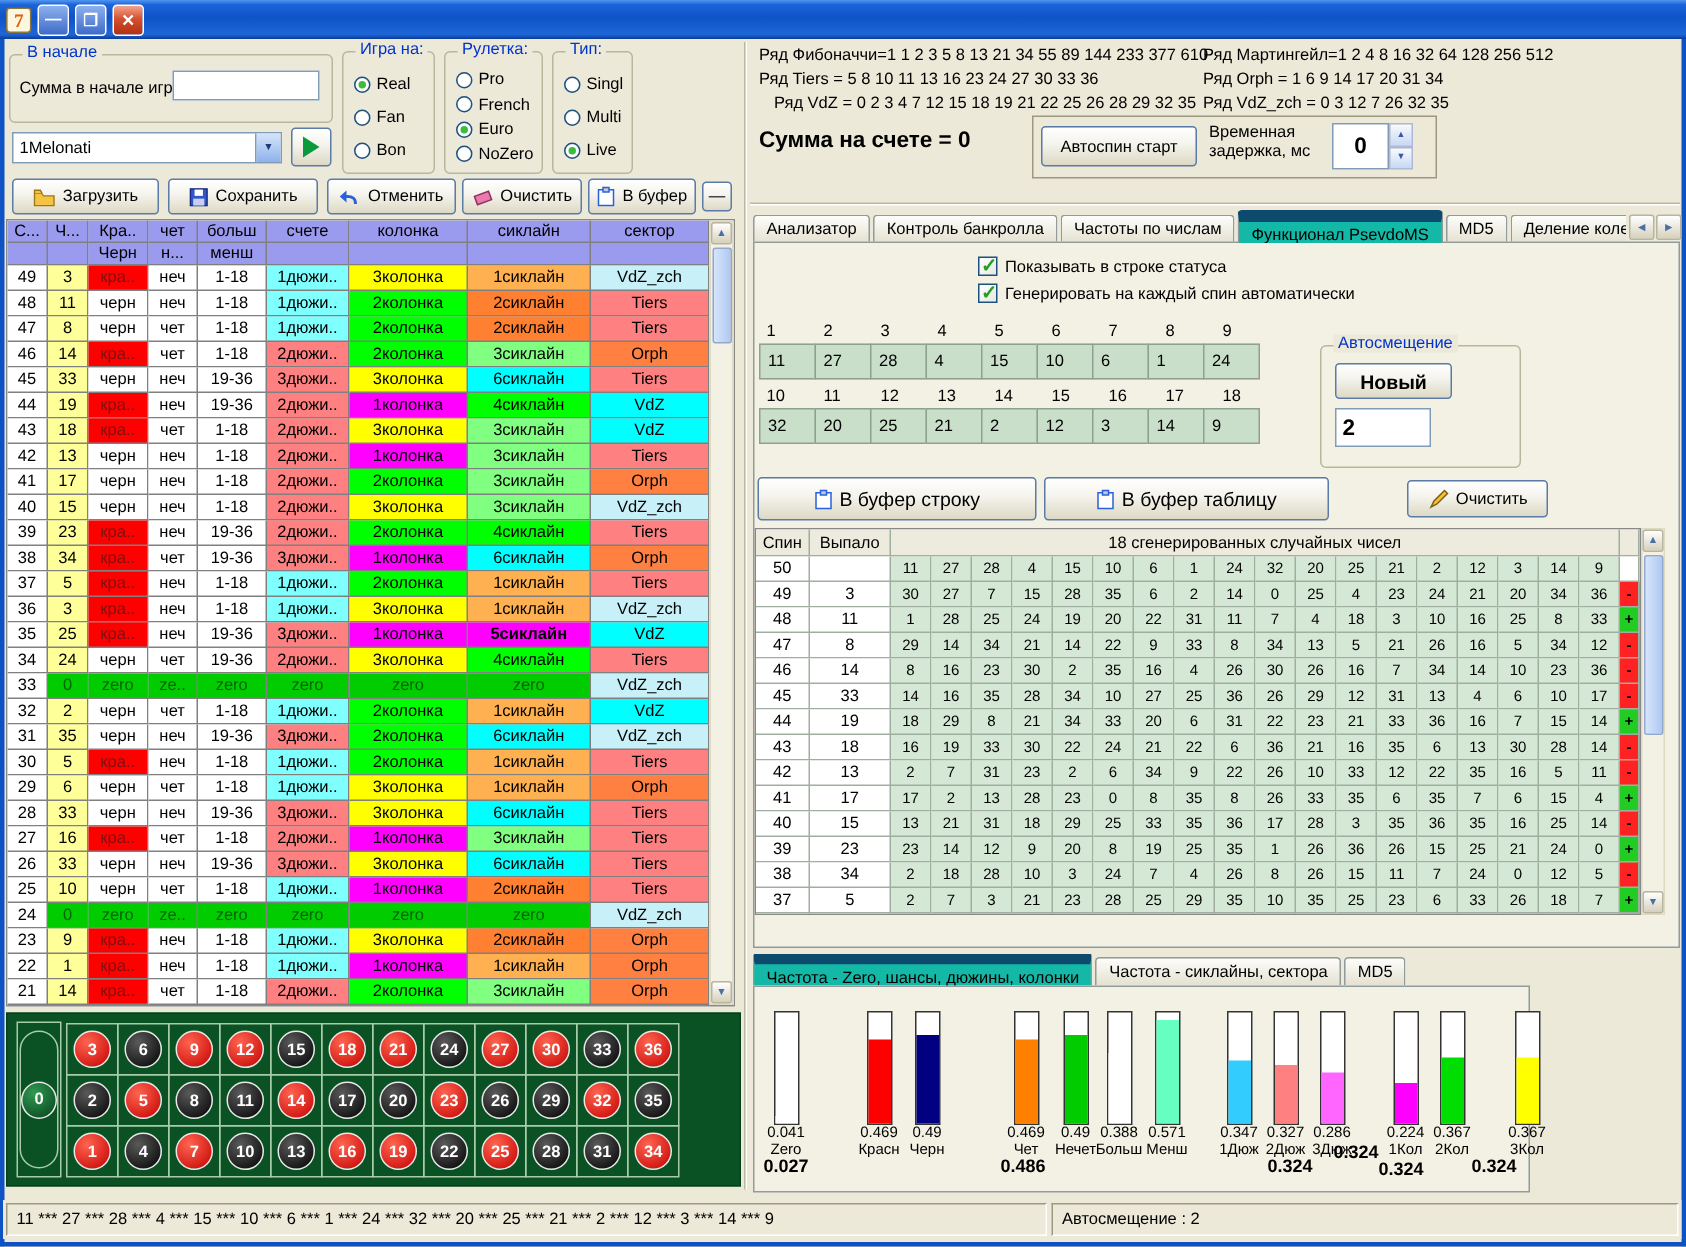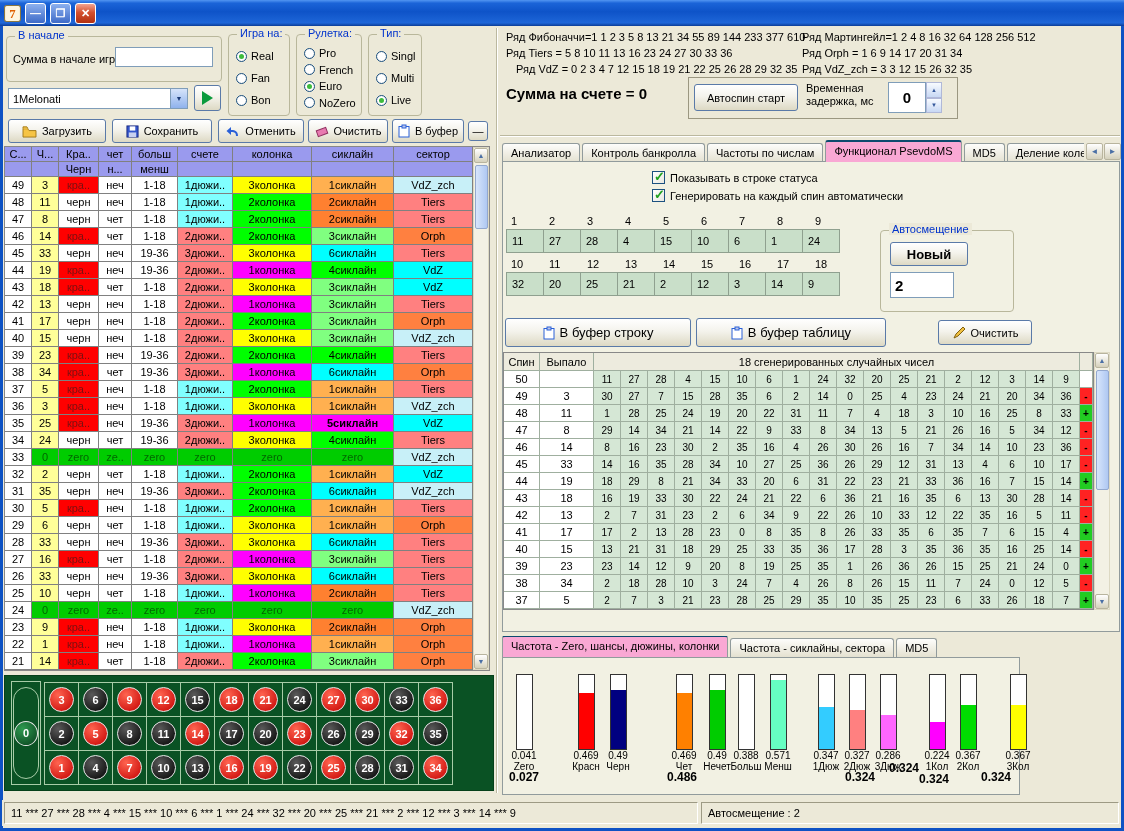--- a/index.html
+++ b/index.html
@@ -63,21 +63,21 @@
   #abox{position:absolute;left:688px;top:77px;width:270px;height:42px;border:1px solid #9B9781}
   #delay-label{position:absolute;left:806px;top:82px;width:78px;font-size:11px;line-height:13px}
   #spin{position:absolute;left:888px;top:82px;height:31px;display:flex}
   .spinval{width:38px;border:1px solid #7F9DB9;background:#fff;font-size:15px;font-weight:bold;display:flex;align-items:center;justify-content:center}
   .spinbtns{display:flex;flex-direction:column;width:16px}
   .sb{flex:1;border:1px solid #B0B8D8;background:linear-gradient(#F8FBFF,#C8D8F4);font-size:6px;color:#35599C;display:flex;align-items:center;justify-content:center}
   
   .tabstrip{position:absolute;display:flex;align-items:flex-end;overflow:hidden}
   .tab{height:19px;padding:3px 8px 2px;border:1px solid #919B9C;border-bottom:none;border-radius:3px 3px 0 0;
     background:linear-gradient(#FDFDFB,#E4E1D0);margin-right:2px;font-size:11px;white-space:nowrap;flex:none}
-  .tab.active{height:22px;background:#f9a8d4;border-top:2px solid #0c4a6e;position:relative;z-index:2}
+  .tab.active{height:22px;background:#14b8a6;border-top:8px solid #0c4a6e;position:relative;z-index:2}
   .tpanel{position:absolute;background:#F2F1E3;border:1px solid #919B9C}
   .tscrollbtn{width:17px;height:17px;border:1px solid #B8B49E;border-radius:2px;background:linear-gradient(#FFF,#D5D1BC);
     font-size:8px;color:#4A6FA5;display:flex;align-items:center;justify-content:center}
   
   #gen-grid{position:absolute;left:506px;top:210px;width:350px}
   .grow{display:flex}
   .grow.ghead{height:16px;margin-top:3px}
   .grow.gvals{height:24px}
   .gcell{width:38px;flex:none;display:flex;align-items:center;padding-left:5px;font-size:11px;overflow:hidden}
   .gvals .gcell{background:#C9DFC9;border:1px solid #8FA08F;margin-right:-1px}
@@ -712,21 +712,21 @@
       </div>
   </div>
 
   <div class="vr"></div>
 
   <div class="series" style="left:506px;top:31px">Ряд Фибоначчи=1 1 2 3 5 8 13 21 34 55 89 144 233 377 610</div>
   <div class="series" style="left:506px;top:47px">Ряд Tiers = 5 8 10 11 13 16 23 24 27 30 33 36</div>
   <div class="series" style="left:516px;top:63px">Ряд VdZ = 0 2 3 4 7 12 15 18 19 21 22 25 26 28 29 32 35</div>
   <div class="series" style="left:802px;top:31px">Ряд Мартингейл=1 2 4 8 16 32 64 128 256 512</div>
   <div class="series" style="left:802px;top:47px">Ряд Orph = 1 6 9 14 17 20 31 34</div>
-  <div class="series" style="left:802px;top:63px">Ряд VdZ_zch = 3 3 12 15 26 32 35</div>
+  <div class="series" style="left:802px;top:63px">Ряд VdZ_zch = 0 3 12 7 26 32 35</div>
 
   <div id="sum-acc">Сумма на счете = 0</div>
   <div id="abox"></div>
   <div class="btn" style="left:694px;top:84px;width:104px;height:27px">
     <span>Автоспин старт</span>
   </div>
   <div id="delay-label">Временная задержка, мс</div>
   <div id="spin">
     <div class="spinval">0</div>
     <div class="spinbtns">

